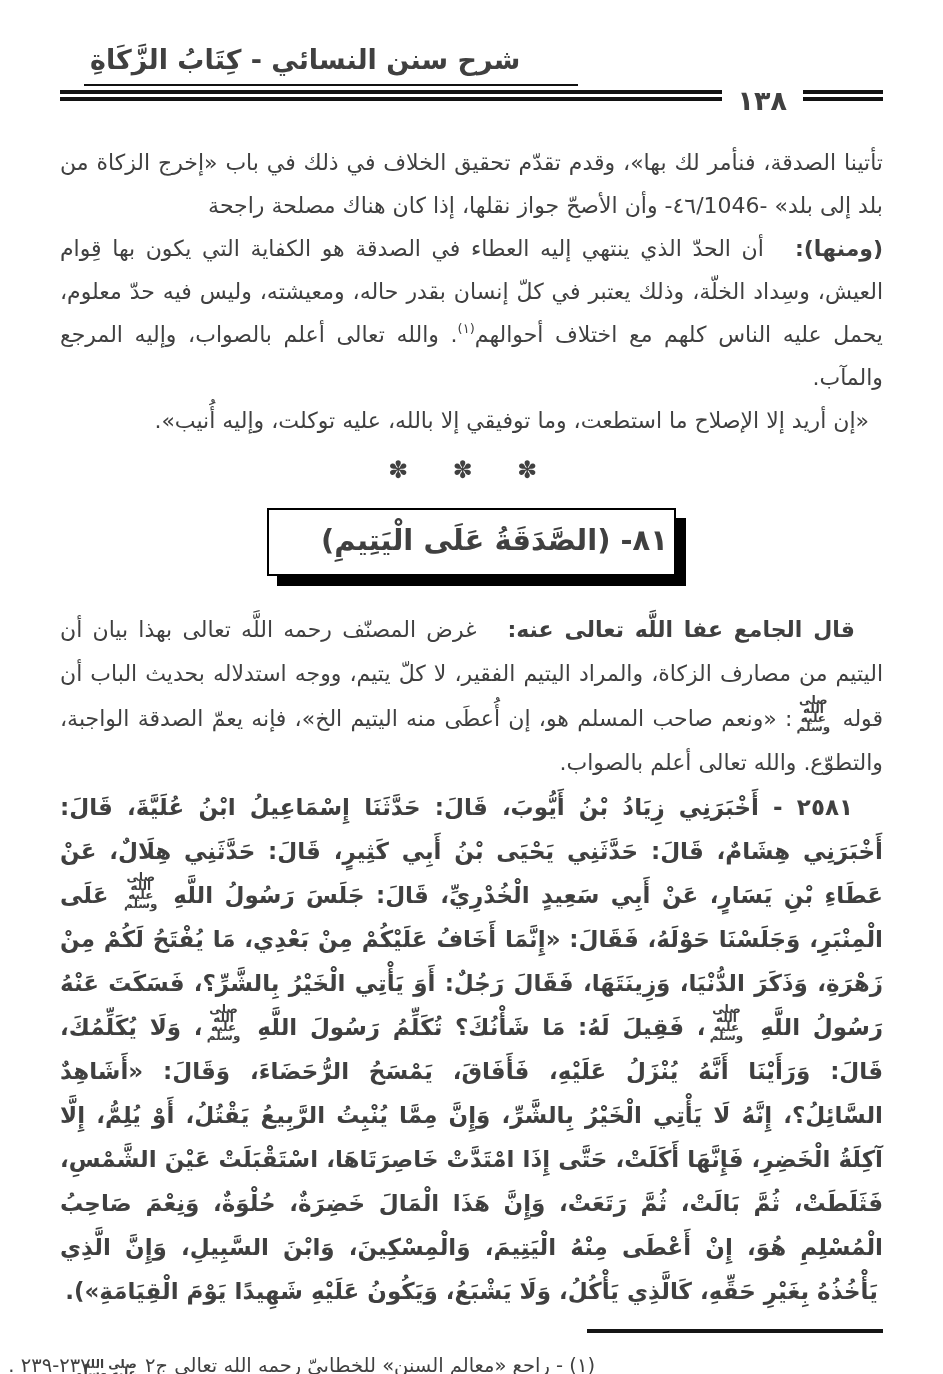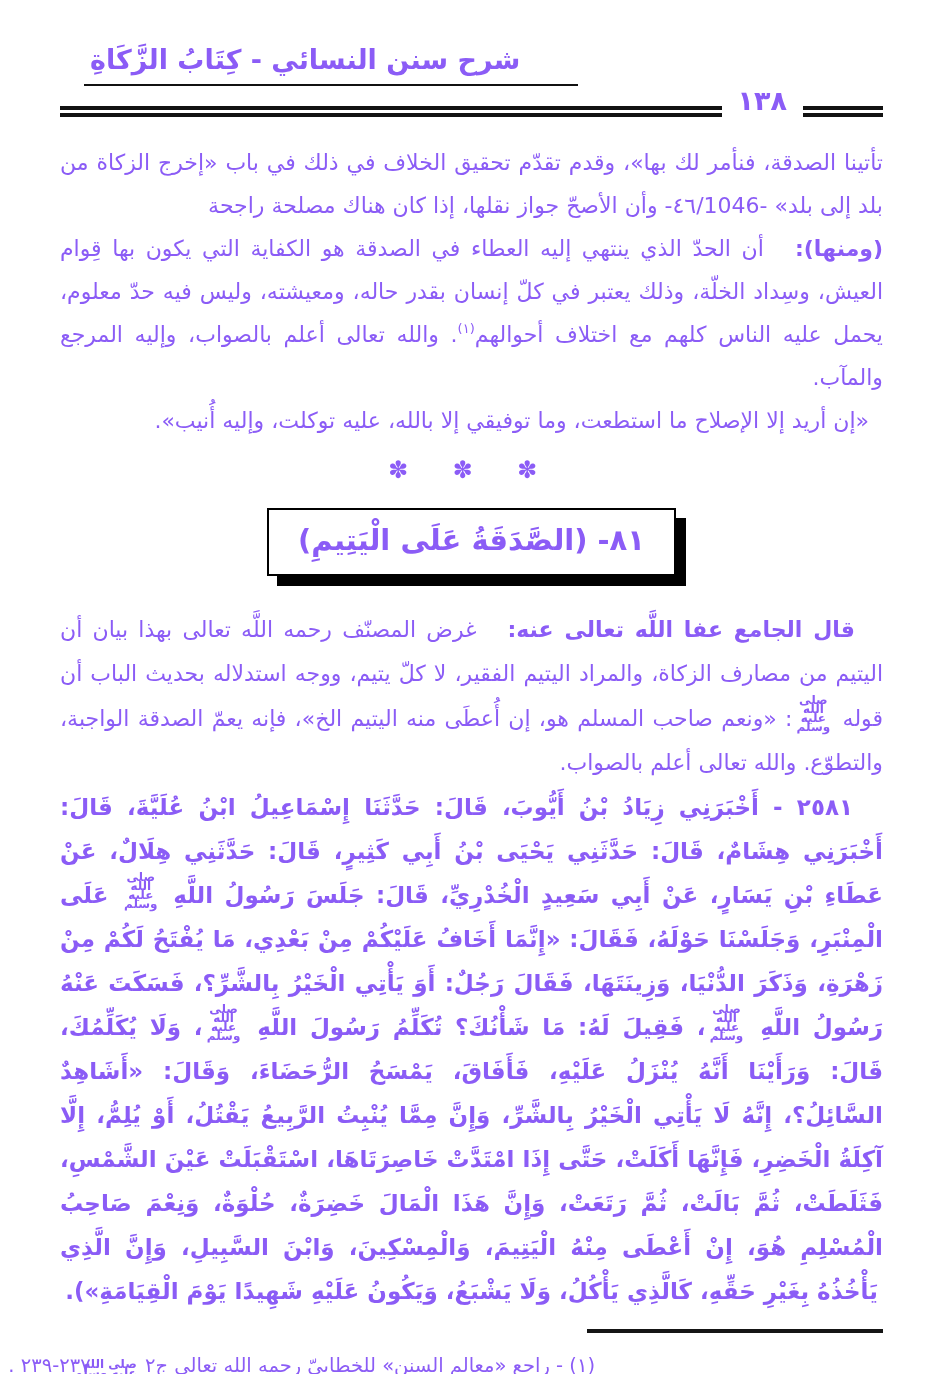--- a/index.html
+++ b/index.html
@@ -1,38 +1,38 @@
 <!DOCTYPE html>
 <html lang="ar" dir="rtl"><head>
 <meta charset="utf-8">
 <style>
   html,body{margin:0;padding:0;background:#777;}
   .page{
     position:relative;
     width:943px;height:1374px;
     margin:0 auto;
     background:#ffffff;
-    color:#8b5cf6;
+    color:#404040;
     font-family:"DejaVu Sans",sans-serif;
     overflow:hidden;
     box-sizing:border-box;
     padding:44px 60px 0 60px;
     direction:rtl;
   }
   
   .header{direction:rtl;}
   .title-row{text-align:left;padding-left:24px;}
   .book-title{
     display:inline-block;
     font-size:27px;font-weight:700;
     padding:0 58px 9px 6px;
     border-bottom:2px solid #111;
     white-space:nowrap;
   }
-  .rule-row{display:flex;align-items:flex-end;margin-top:4px;direction:ltr;}
+  .rule-row{display:flex;align-items:flex-start;margin-top:4px;direction:ltr;}
   .double-rule{
     height:11px;box-sizing:border-box;
     border-top:4px solid #121212;
     border-bottom:4px solid #121212;
   }
   .double-rule.long{flex:1;}
   .double-rule.short{width:80px;}
   .page-number{
     font-size:27px;font-weight:700;line-height:1;
     margin:0 16px;transform:translateY(-3px);
@@ -51,21 +51,21 @@
   }
   
   .chapter-box{
     width:405px;margin:18px auto 0 auto;
     border:2px solid #000;
     box-shadow:-10px 10px 0 0 #000; 
   }
   
   .chapter-box{box-shadow:10px 10px 0 0 #000;direction:rtl;}
   .chapter-title{
-    text-align:center;font-size:29px;font-weight:700;
+    font-size:29px;font-weight:700;
     padding:13px 6px 17px 6px;margin:0;white-space:nowrap;
   }
   
   .commentary{margin-top:32px;font-size:22px;line-height:44px;text-align:justify;}
   .hadith{
     font-size:23px;line-height:44px;font-weight:700;
     text-align:justify;text-align-last:center;
     margin:0;text-indent:30px;
   }
   

